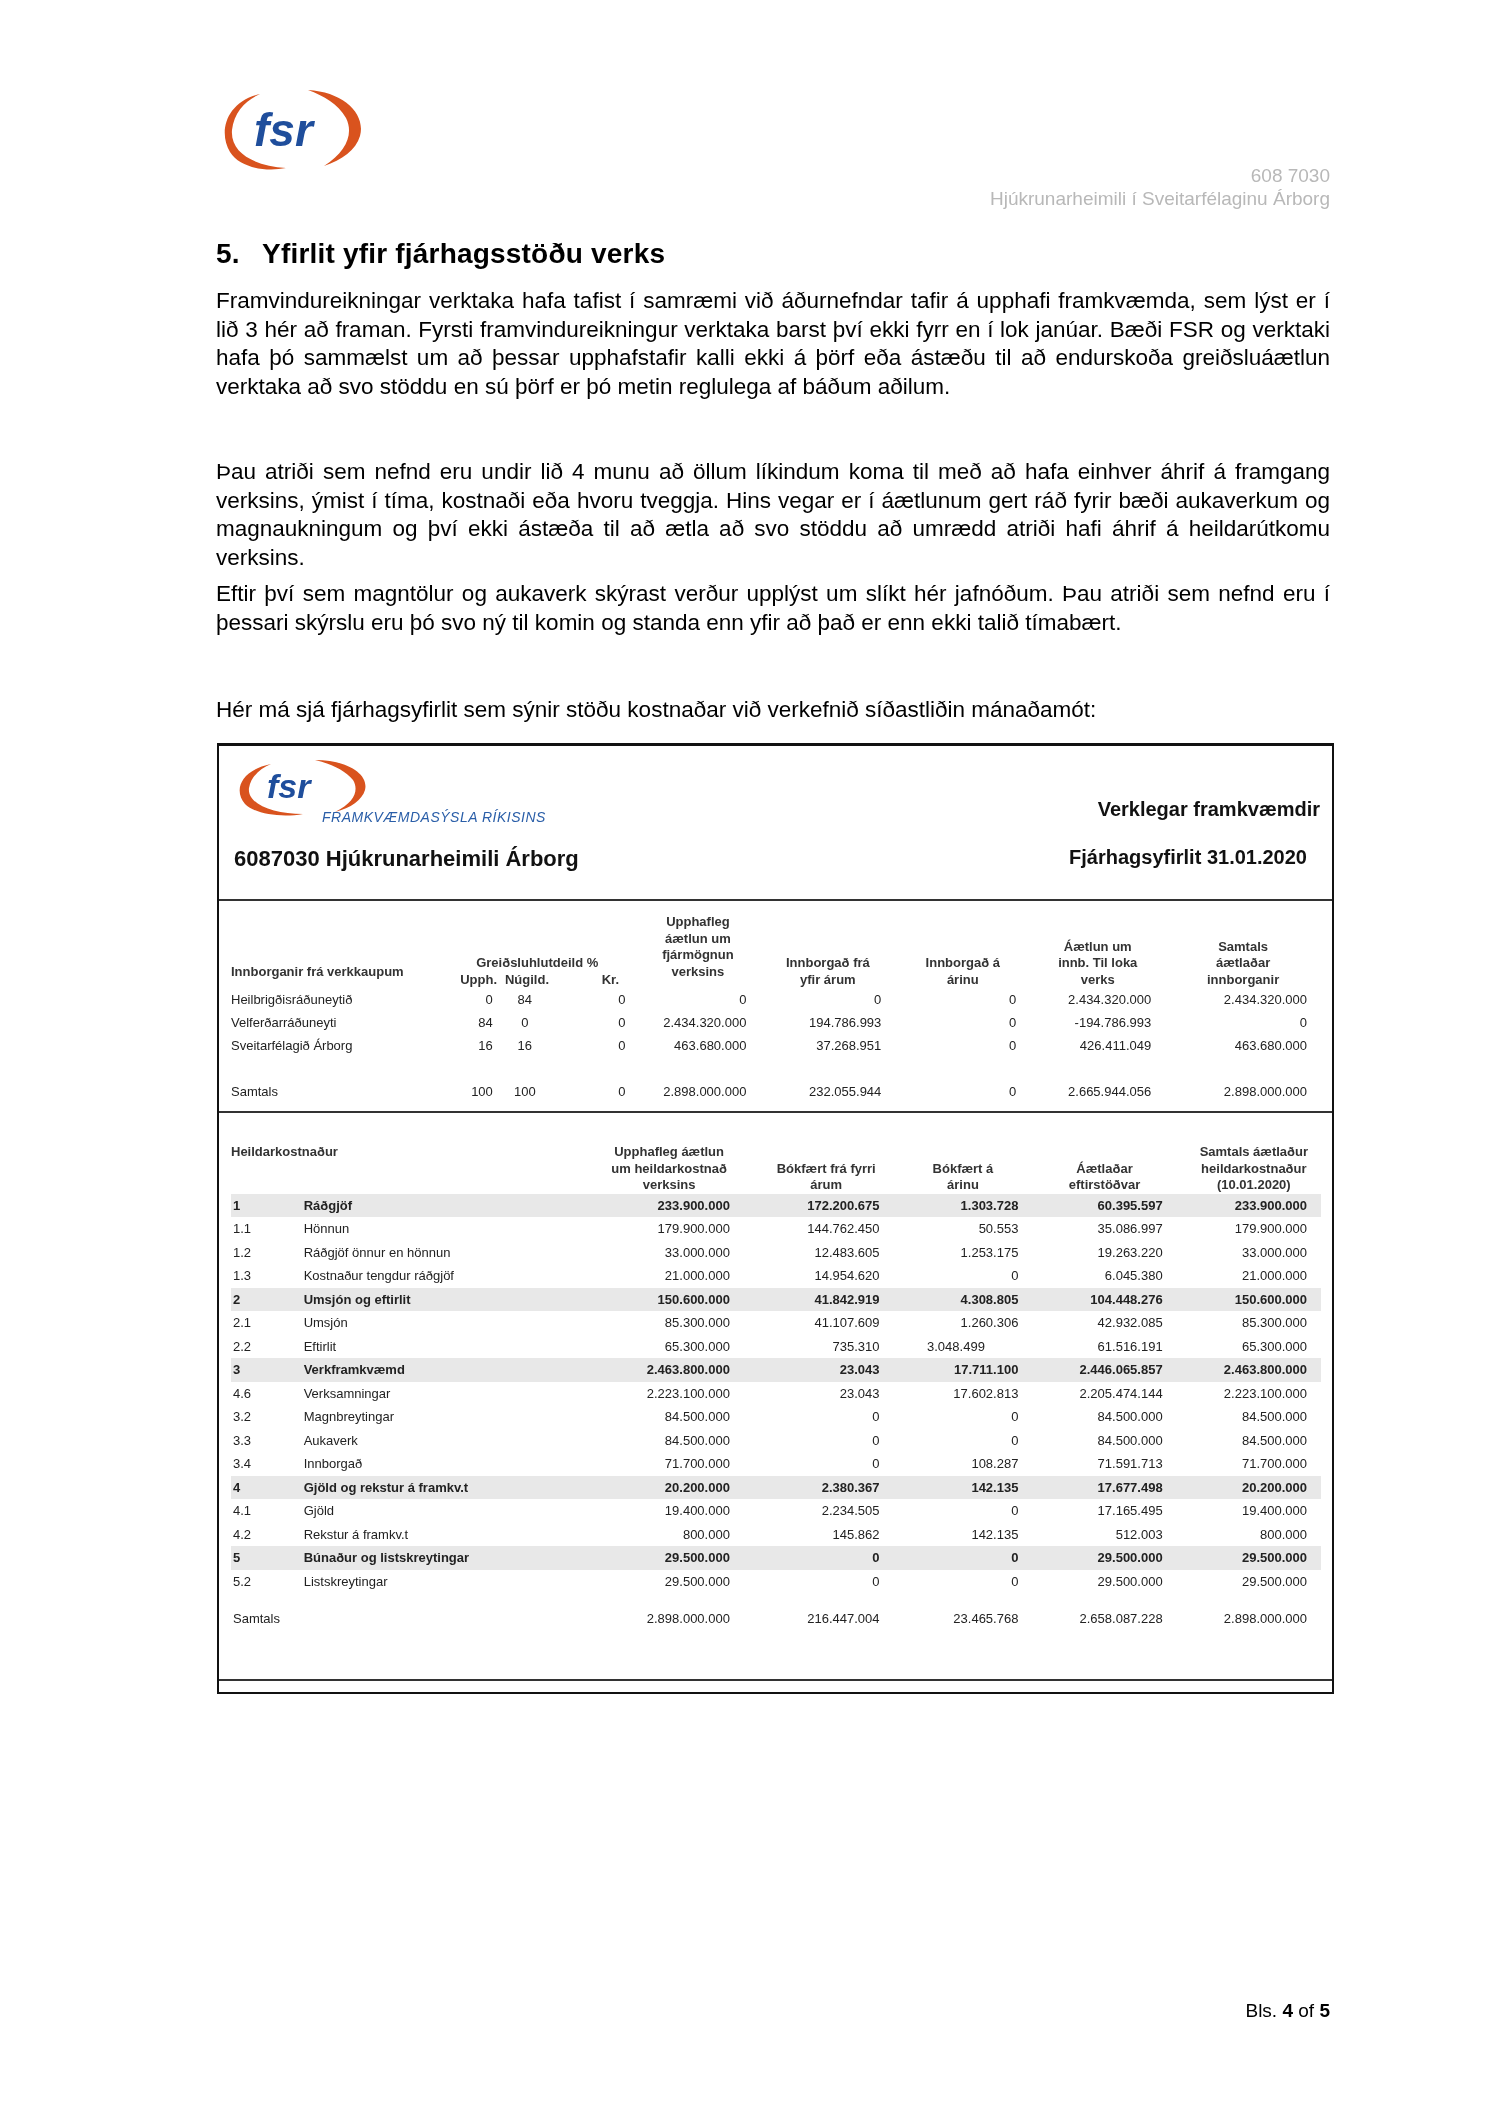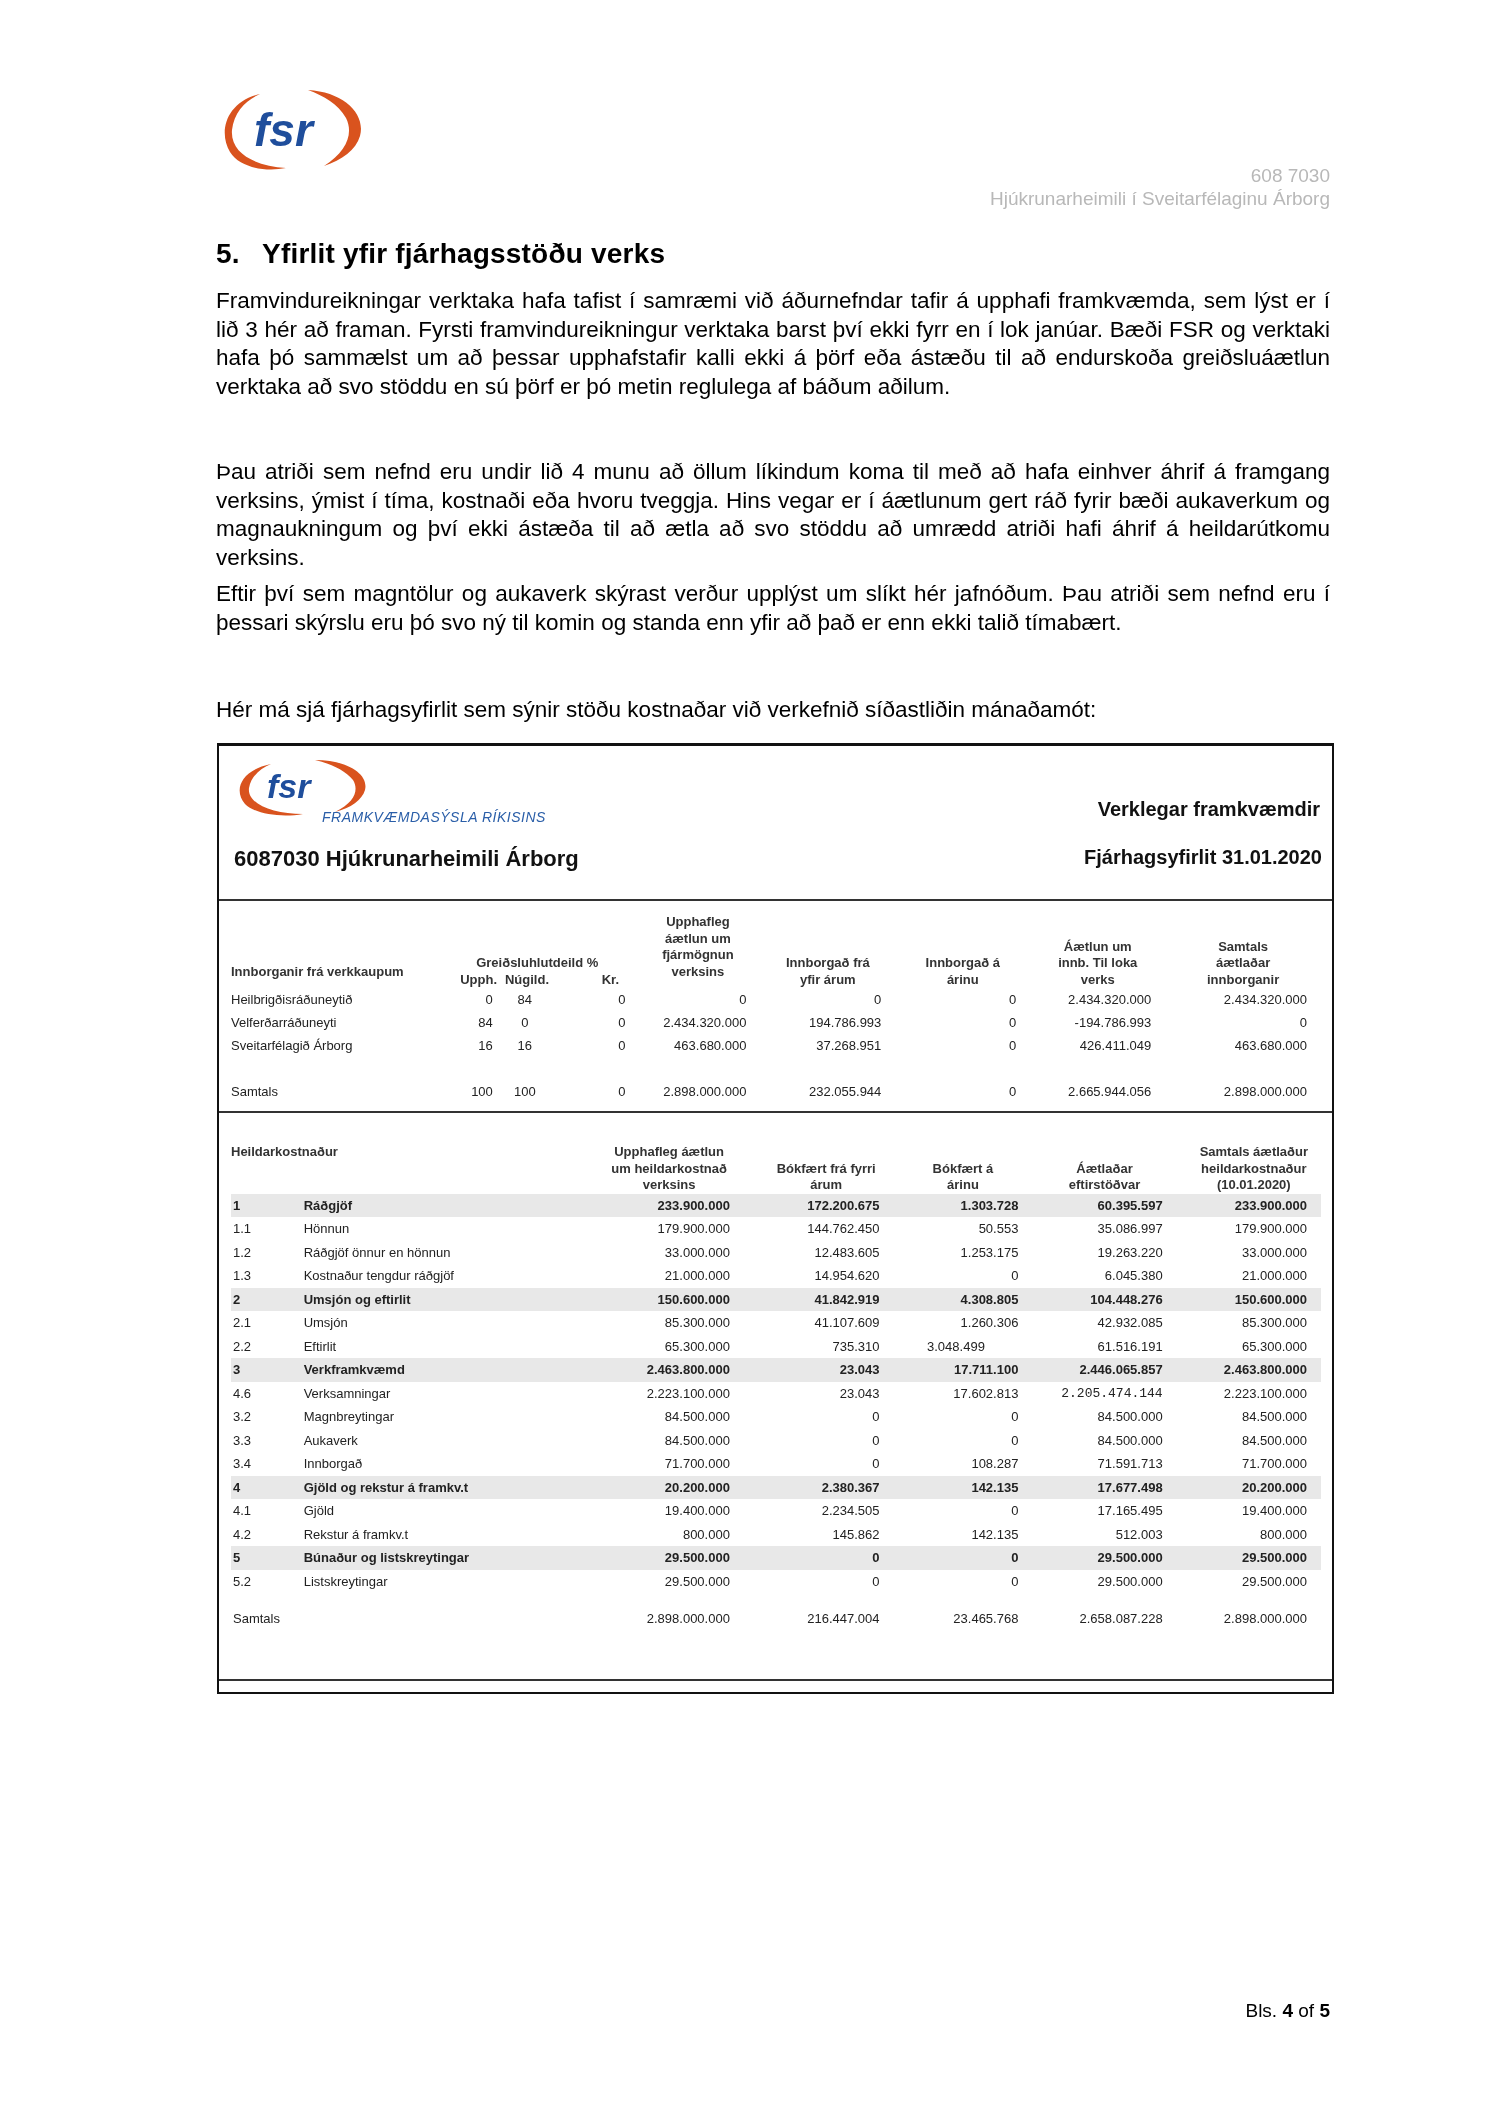--- a/index.html
+++ b/index.html
@@ -16,21 +16,21 @@
     .p1 { top: 287px; }
     .p2 { top: 458px; }
     .p3 { top: 580px; }
     .p4 { top: 696px; text-align: left; }
 
     .report { position: absolute; left: 217px; top: 743px; width: 1117px; height: 951px; border: 2px solid #111; border-top-width: 3px; background: #fff; }
     .rep-logo { position: absolute; left: 12px; top: 12px; width: 140px; height: 62px; }
     .rep-org { position: absolute; left: 103px; top: 63px; font-size: 14px; font-style: italic; color: #2a5ea8; letter-spacing: 0.5px; }
     .rep-title-left { position: absolute; left: 15px; top: 100px; font-size: 22px; font-weight: bold; color: #111; }
     .rep-title-right1 { position: absolute; right: 12px; top: 52px; font-size: 20px; font-weight: bold; color: #111; }
-    .rep-title-right2 { position: absolute; right: 10px; top: 100px; font-size: 20px; font-weight: bold; color: #111; }
+    .rep-title-right2 { position: absolute; right: 25px; top: 100px; font-size: 20px; font-weight: bold; color: #111; }
     .rep-hr1 { position: absolute; left: 0; right: 0; top: 153px; border-top: 2px solid #333; }
     .rep-hr2 { position: absolute; left: 0; right: 0; top: 365px; border-top: 2px solid #333; }
     .rep-hr3 { position: absolute; left: 0; right: 0; top: 933px; border-top: 2px solid #333; }
 
     table { border-collapse: collapse; font-size: 13px; color: #222; }
     .t1 { position: absolute; left: 12px; top: 168px; width: 1090px; }
     .t2 { position: absolute; left: 12px; top: 398px; width: 1090px; }
     th { font-weight: bold; color: #333; vertical-align: bottom; text-align: center; line-height: 16.5px; }
     td { height: 23.5px; line-height: 23.5px; white-space: nowrap; }
     .r { text-align: right; }
@@ -253,21 +253,21 @@
           <td class="r" style="padding-left: 0px; padding-right: 14px;">17.711.100</td>
           <td class="r" style="padding-left: 0px; padding-right: 14px;">2.446.065.857</td>
           <td class="r" style="padding-left: 0px; padding-right: 14px;">2.463.800.000</td>
         </tr>
         <tr>
           <td class="l" style="padding-left: 2px;">4.6</td>
           <td class="l" style="padding-left: 0px;">Verksamningar</td>
           <td class="r" style="padding-left: 0px; padding-right: 14px;">2.223.100.000</td>
           <td class="r" style="padding-left: 0px; padding-right: 14px;">23.043</td>
           <td class="r" style="padding-left: 0px; padding-right: 14px;">17.602.813</td>
-          <td class="r" style="padding-left: 0px; padding-right: 14px; font-family: Liberation Mono, monospace;">2.205.474.144</td>
+          <td class="r" style="padding-left: 0px; padding-right: 14px;">2.205.474.144</td>
           <td class="r" style="padding-left: 0px; padding-right: 14px;">2.223.100.000</td>
         </tr>
         <tr>
           <td class="l" style="padding-left: 2px;">3.2</td>
           <td class="l" style="padding-left: 0px;">Magnbreytingar</td>
           <td class="r" style="padding-left: 0px; padding-right: 14px;">84.500.000</td>
           <td class="r" style="padding-left: 0px; padding-right: 14px;">0</td>
           <td class="r" style="padding-left: 0px; padding-right: 14px;">0</td>
           <td class="r" style="padding-left: 0px; padding-right: 14px;">84.500.000</td>
           <td class="r" style="padding-left: 0px; padding-right: 14px;">84.500.000</td>

